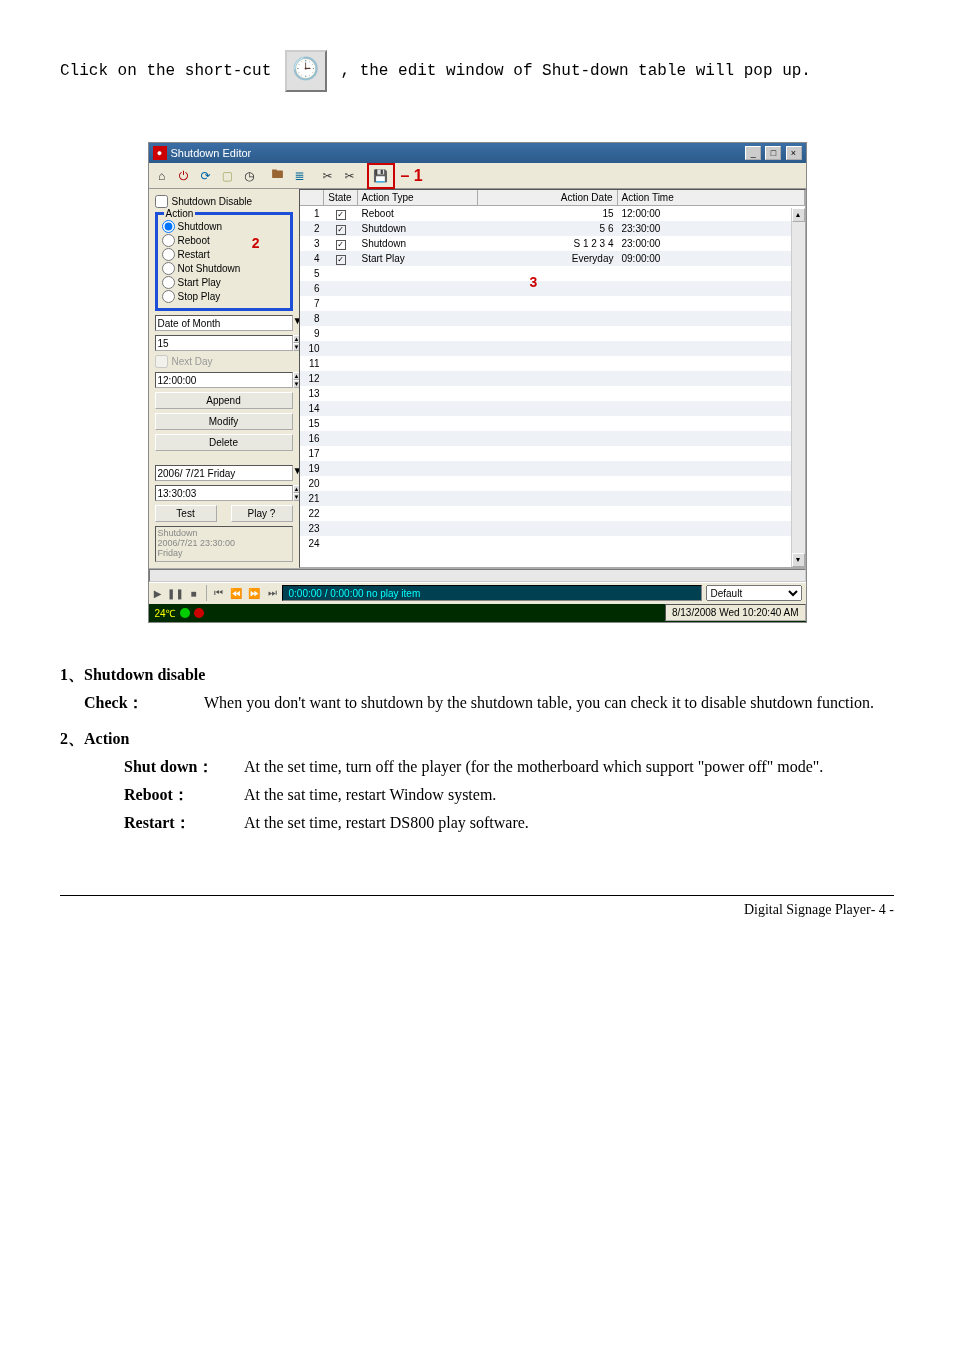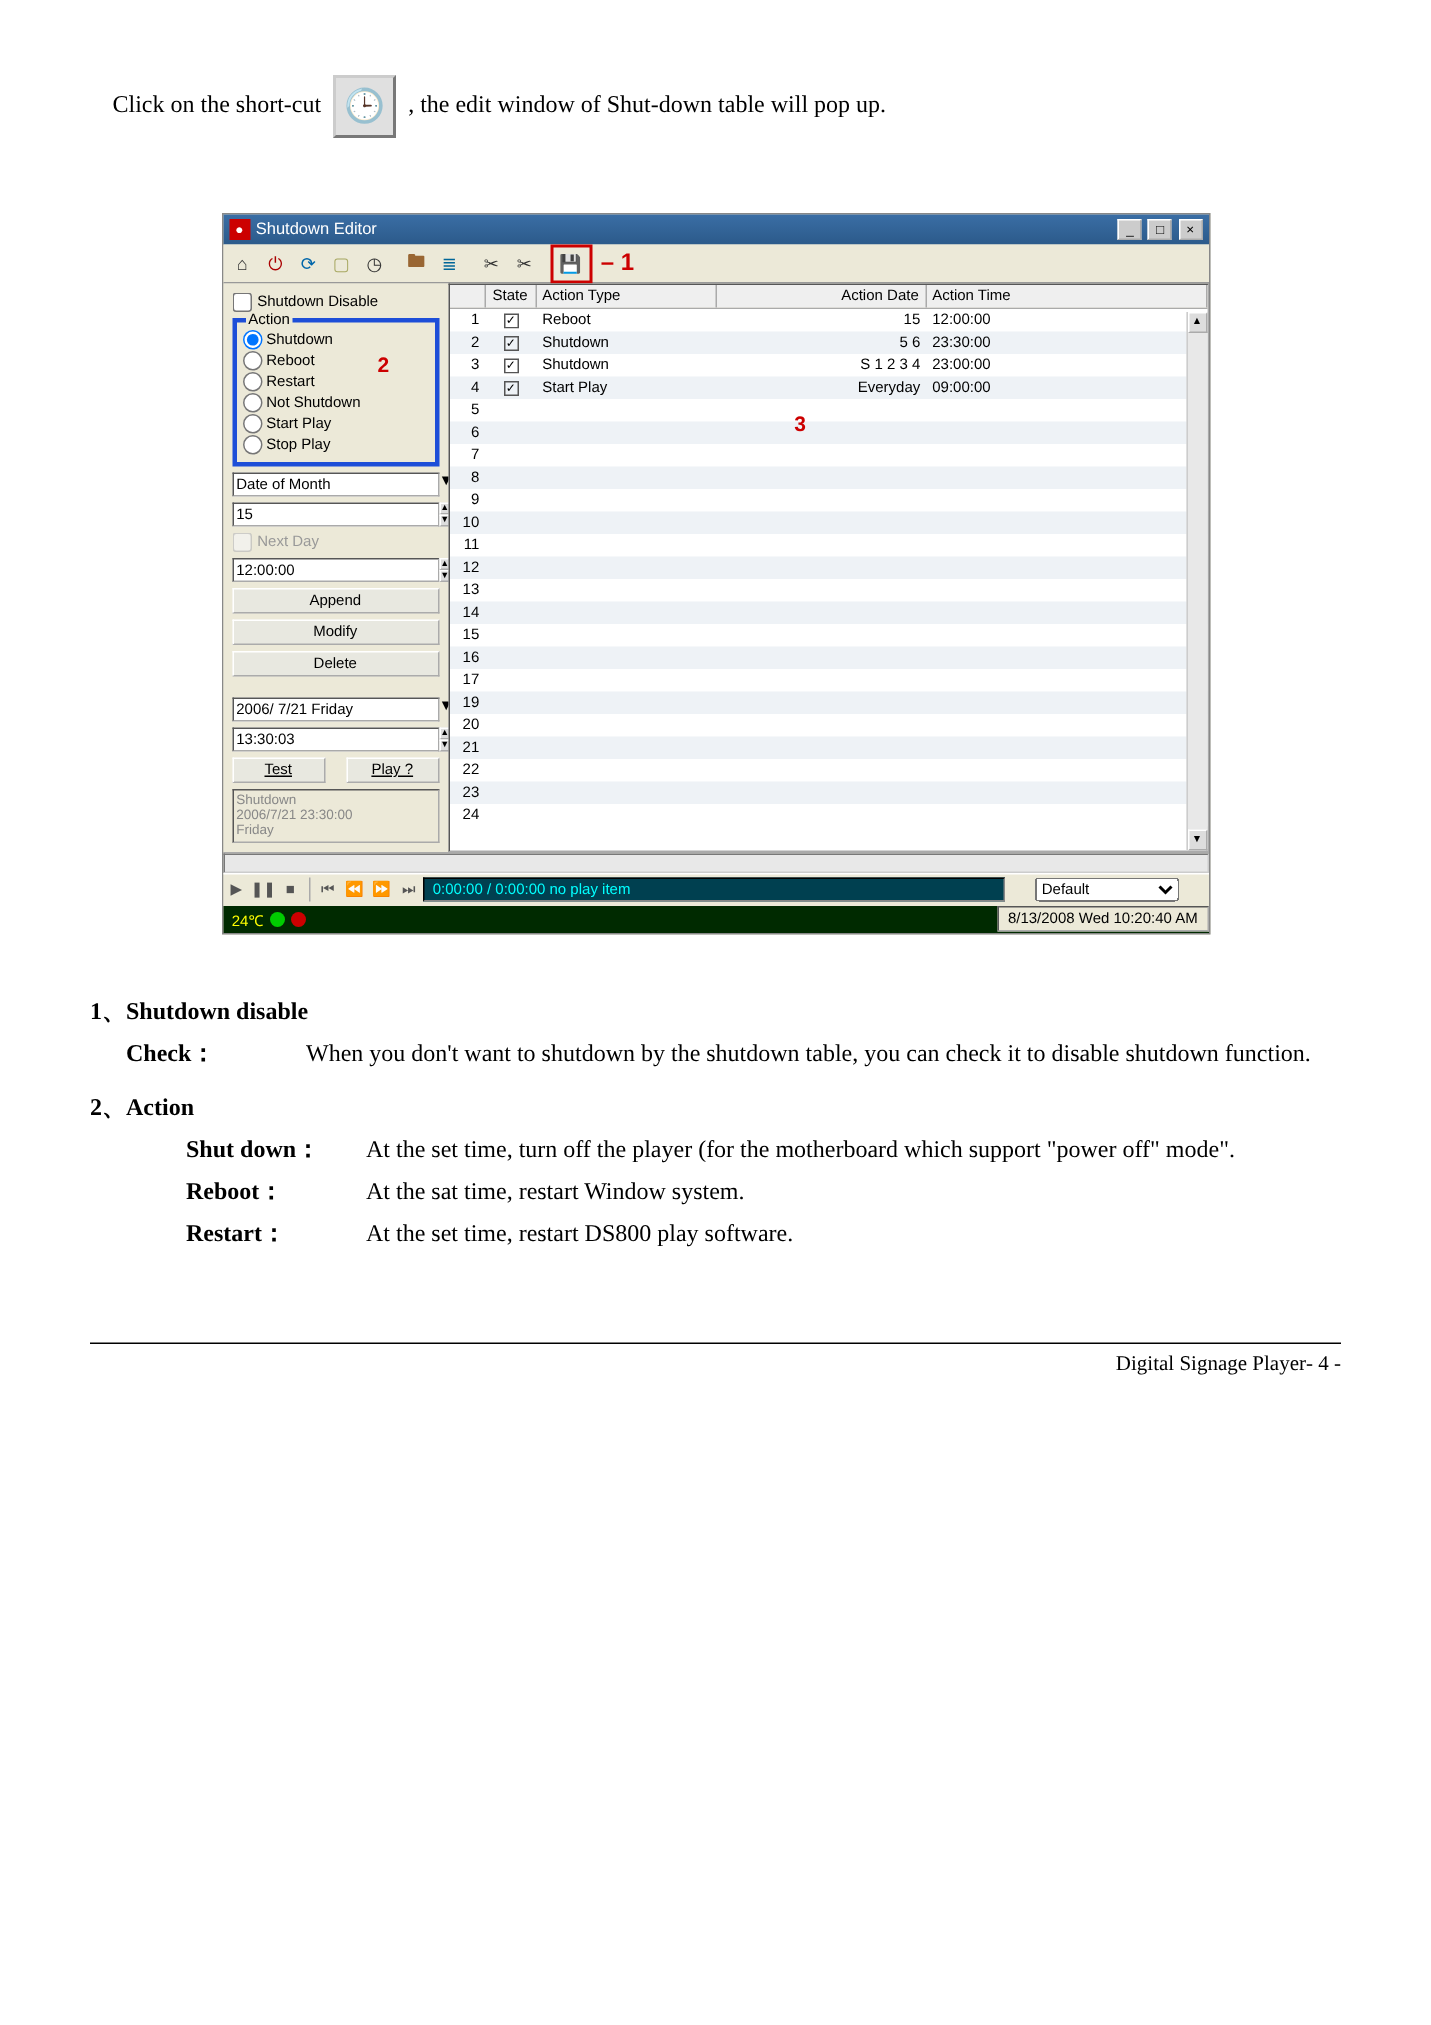--- a/index.html
+++ b/index.html
@@ -6,24 +6,24 @@
   body {
     font-family: Arial, sans-serif;
     font-size: 13px;
     color: #000;
     background: #fff;
     width: 954px;
     margin: 0 auto;
     padding: 40px 60px;
   }
   .doc-text {
-    font-family: Liberation Serif, serif;
+    font-family: Liberation Mono, monospace;
     font-size: 16px;
     line-height: 1.5;
-    margin: 10px 15px;
+    margin: 10px 0;
   }
   .icon-standalone {
     display: inline-block;
     width: 42px;
     height: 42px;
     background: #e0e0e0;
     border: 2px outset #ccc;
     vertical-align: middle;
     text-align: center;
     line-height: 38px;
@@ -138,21 +138,21 @@
     background: #ddd; border: 1px outset #fff;
     line-height: 6px;
   }
   .lp-btn {
     background: #e8e8e0;
     border: 1px outset #fff;
     padding: 2px 0;
     text-align: center;
     font-size: 10px;
   }
-  .lp-btn-row { display: flex; gap: 14px; text-decoration: underline; }
+  .lp-btn-row { display: flex; gap: 14px; }
   .lp-btn-row .lp-btn { flex: 1; }
   .disabled-text { color: #999; }
   .info-block {
     border: 1px inset #aaa;
     background: #ece9d8;
     padding: 2px;
     color: #888;
     font-size: 9px;
     line-height: 1.1;
   }
@@ -259,21 +259,21 @@
     height: 16px;
     line-height: 16px;
     padding: 0 6px;
     font-size: 10px;
     border: 1px inset #333;
   }
   .player-bar select {
     width: 96px;
     font-size: 10px;
     height: 16px;
-    margin: 0 20px;
+    margin: 0 4px;
   }
   .status-bar {
     height: 18px;
     display: flex;
     align-items: center;
     background: #002a00;
     font-size: 10px;
   }
   .status-bar .temp {
     color: #ff0; padding: 0 6px;

